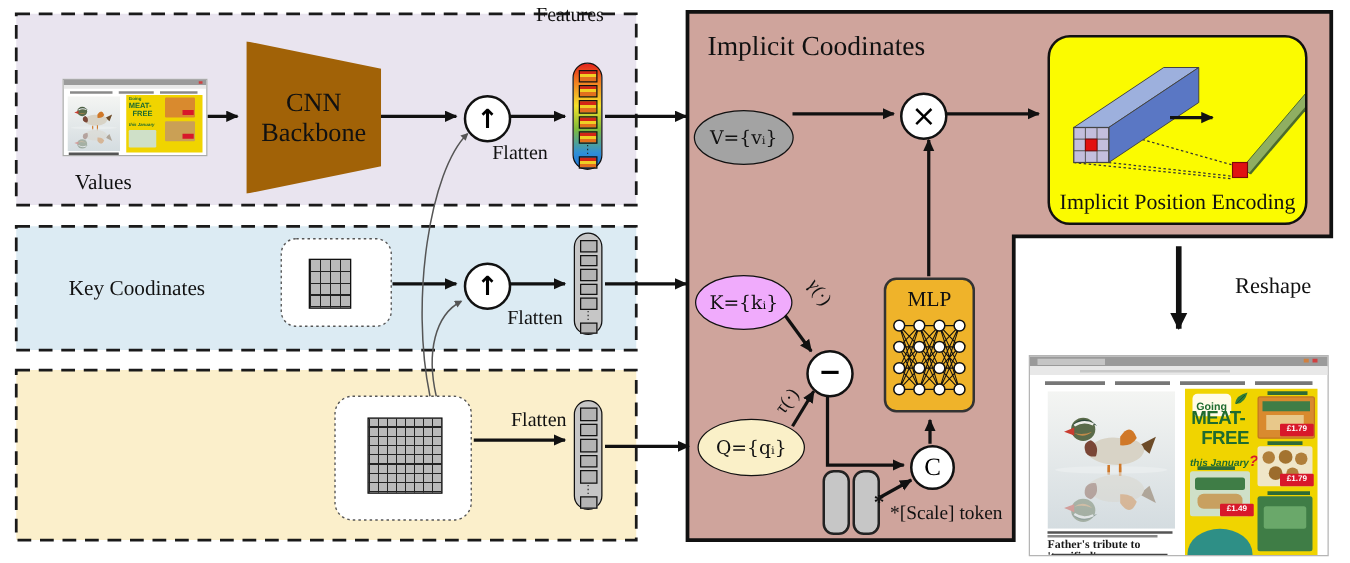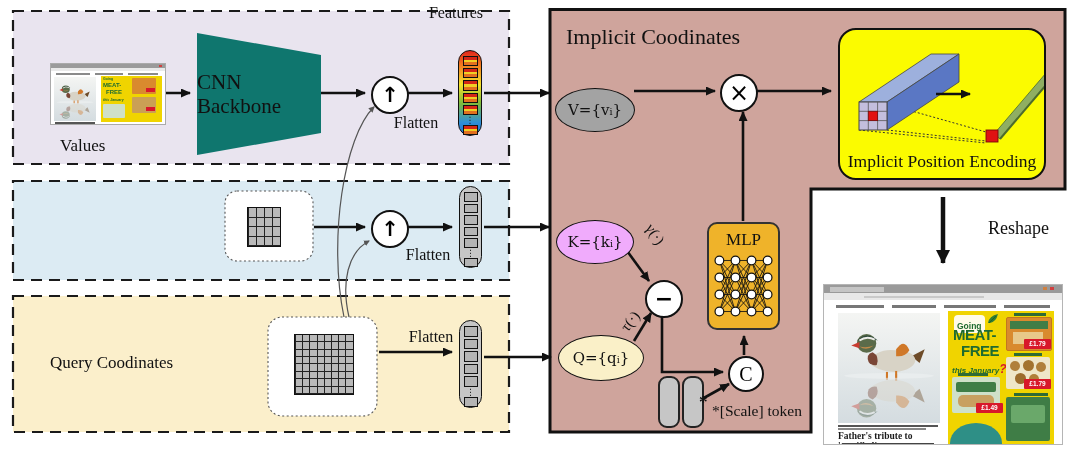--- a/index.html
+++ b/index.html
@@ -117,57 +117,57 @@
       <div class="abs" style="left:31px;top:2px;width:24px;height:16px;background:#d98a2e;border-radius:1px"></div>
       <div class="abs" style="left:45px;top:12px;width:9px;height:4px;background:#d8182a"></div>
       <div class="abs" style="left:31px;top:21px;width:24px;height:16px;background:#caa055;border-radius:1px"></div>
       <div class="abs" style="left:45px;top:31px;width:9px;height:4px;background:#d8182a"></div>
       <div class="abs" style="left:2px;top:28px;width:22px;height:14px;background:#cfe0c8;border-radius:1px"></div>
     </div>
     <div class="bar" style="left:4px;top:58px;width:40px;height:2px;background:#555"></div>
   </div>
   <div class="abs lbl" style="left:60px;top:136px;width:95px;font-size:17px">Values</div>
 
-  <div class="abs" style="left:197px;top:33px;width:124px;height:122px;background:#0f766e;clip-path:polygon(0% 0%,100% 18%,100% 82%,0% 100%);display:flex;flex-direction:column;justify-content:center">
+  <div class="abs" style="left:197px;top:33px;width:108px;height:122px;background:#a16207;clip-path:polygon(0% 0%,100% 18%,100% 82%,0% 100%);display:flex;flex-direction:column;align-items:center;justify-content:center">
     <div class="lbl" style="font-size:21px;line-height:24px">CNN</div>
     <div class="lbl" style="font-size:21px;line-height:24px">Backbone</div>
   </div>
 
   <div class="circ" style="left:371px;top:76px;width:34px;height:34px">
     <span style="font-family:'DejaVu Sans',sans-serif;font-size:21px;font-weight:bold;line-height:30px">↑</span>
   </div>
   <div class="abs lbl" style="left:381px;top:114px;width:70px;text-align:center;font-size:16px">Flatten</div>
   <div class="abs lbl" style="left:423px;top:4px;width:66px;text-align:center;font-size:16px">Features</div>
 
   <div class="vpill" style="left:458px;top:50px;width:24px;height:86px;background:linear-gradient(180deg,#e2241c 0%,#f07820 16%,#f5e22a 40%,#7fbb3a 62%,#2e8fd8 85%,#1f6fd0 100%)">
     <div class="fsq"></div>
     <div class="fsq"></div>
     <div class="fsq"></div>
     <div class="fsq"></div>
     <div class="fsq"></div>
     <div class="vdots">⋮</div>
     <div class="fsq"></div>
   </div>
 
+  <div class="abs lbl" style="left:55px;top:221px;font-size:17px">Key Coodinates</div>
   <div class="gridface" style="left:247px;top:207px;width:32px;height:38px;background-image:repeating-linear-gradient(90deg,#222 0 1px,transparent 1px 8px),repeating-linear-gradient(0deg,#222 0 1px,transparent 1px 9.5px)"></div>
   <div class="circ" style="left:371px;top:210px;width:34px;height:34px">
     <span style="font-family:'DejaVu Sans',sans-serif;font-size:21px;font-weight:bold;line-height:30px">↑</span>
   </div>
   <div class="abs lbl" style="left:393px;top:246px;width:70px;text-align:center;font-size:16px">Flatten</div>
   <div class="vpill" style="left:459px;top:186px;width:23px;height:82px;background:#c6c6c6">
     <div class="gsq"></div>
     <div class="gsq"></div>
     <div class="gsq"></div>
     <div class="gsq"></div>
     <div class="gsq"></div>
     <div class="vdots">⋮</div>
     <div class="gsq"></div>
   </div>
 
-  <div class="abs lbl" style="left:50px;top:353px;font-size:17px">Query Coodinates</div>
   <div class="gridface" style="left:294px;top:334px;width:58px;height:59px;background-image:repeating-linear-gradient(90deg,#222 0 1px,transparent 1px 7.2px),repeating-linear-gradient(0deg,#222 0 1px,transparent 1px 7.4px)"></div>
   <div class="abs lbl" style="left:396px;top:328px;width:70px;text-align:center;font-size:16px">Flatten</div>
   <div class="vpill" style="left:459px;top:320px;width:23px;height:88px;background:#c6c6c6">
     <div class="gsq"></div>
     <div class="gsq"></div>
     <div class="gsq"></div>
     <div class="gsq"></div>
     <div class="gsq"></div>
     <div class="vdots">⋮</div>
     <div class="gsq"></div>

